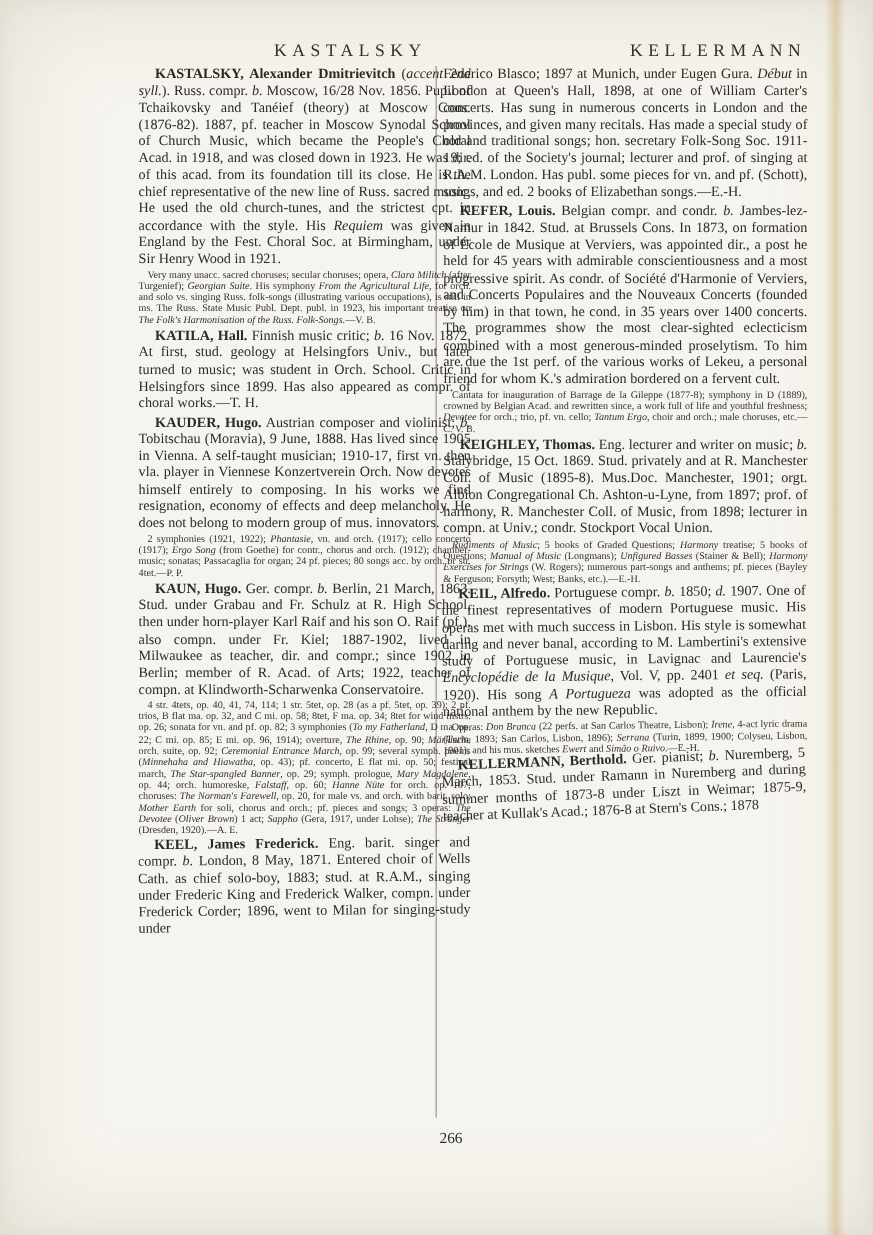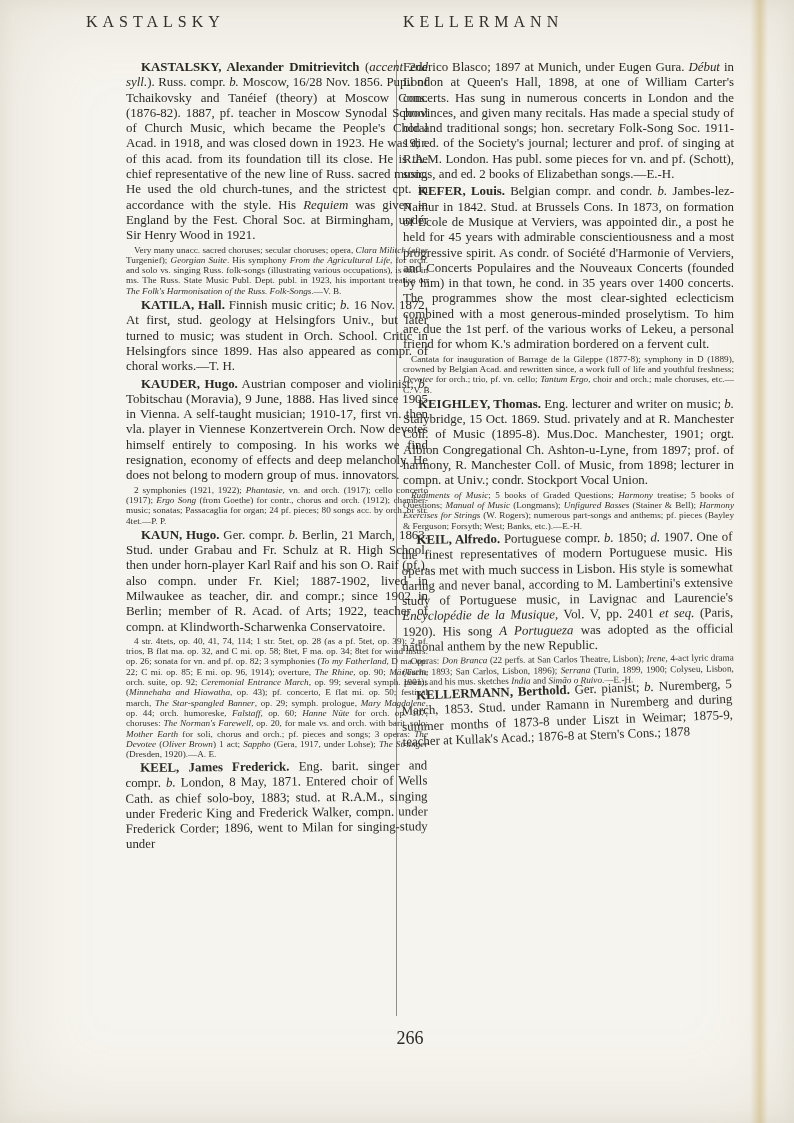--- a/index.html
+++ b/index.html
@@ -12,21 +12,21 @@
   #paper-vignette{
     position:absolute;inset:0;pointer-events:none;
     box-shadow:inset 0 0 90px rgba(175,165,140,.28), inset 0 0 18px rgba(190,180,155,.18);
   }
   #page-edge-band{
     position:absolute;top:0;bottom:0;left:750px;width:18px;
     background:linear-gradient(90deg,rgba(198,172,100,0),rgba(198,172,100,.45) 55%,rgba(198,172,100,0));
     pointer-events:none;
   }
   .running-head{
-    position:absolute;top:13px;text-align:left;
+    position:absolute;top:38px;text-align:right;
     font-size:16px;letter-spacing:5px;color:#32302a;
   }
   #head-left{left:86px;width:302px;}
   #head-right{left:403px;width:330px;}
   #column-divider{
     position:absolute;left:396px;top:60px;width:1px;height:956px;
     background:rgba(62,58,48,.55);
   }
   .column{position:absolute;top:60px;overflow:hidden;}
   #col-left{left:86px;width:302px;height:974px;margin-left:40px;}
@@ -42,21 +42,21 @@
     text-align:justify;text-indent:8px;color:#34322b;
   }
   .entry-name{font-weight:bold;}
   i{font-style:italic;}
   
   #col-right .block:last-child{transform:rotate(-2.1deg);transform-origin:0 100%;}
   #col-right .block:nth-last-child(2){transform:rotate(-.6deg);transform-origin:0 100%;}
   #col-left .block:last-child{transform:rotate(-.5deg);transform-origin:0 100%;}
   #page-number{
     position:absolute;left:410px;top:1028px;transform:translateX(-50%);
-    font-size:18px;color:#2c2a24;
+    font-size:14px;color:#2c2a24;
   }
 </style>
 </head>
 <body>
 
 <div id="paper-vignette"></div>
 <div id="page-edge-band"></div>
 
 <div id="head-left" class="running-head">KASTALSKY</div>
 <div id="head-right" class="running-head">KELLERMANN</div>
@@ -90,20 +90,20 @@
     <div class="block">
       <p class="body"><span class="entry-name">KEFER, Louis.</span> Belgian compr. and condr. <i>b.</i> Jambes-lez-Namur in 1842. Stud. at Brussels Cons. In 1873, on formation of École de Musique at Verviers, was appointed dir., a post he held for 45 years with admirable conscientiousness and a most progressive spirit. As condr. of Société d'Harmonie of Verviers, and Concerts Populaires and the Nouveaux Concerts (founded by him) in that town, he cond. in 35 years over 1400 concerts. The programmes show the most clear-sighted eclecticism combined with a most generous-minded proselytism. To him are due the 1st perf. of the various works of Lekeu, a personal friend for whom K.'s admiration bordered on a fervent cult.</p>
       <p class="works">Cantata for inauguration of Barrage de la Gileppe (1877-8); symphony in D (1889), crowned by Belgian Acad. and rewritten since, a work full of life and youthful freshness; <i>Devotee</i> for orch.; trio, pf. vn. cello; <i>Tantum Ergo</i>, choir and orch.; male choruses, etc.—C. V. B.</p>
     </div>
     <div class="block">
       <p class="body"><span class="entry-name">KEIGHLEY, Thomas.</span> Eng. lecturer and writer on music; <i>b.</i> Stalybridge, 15 Oct. 1869. Stud. privately and at R. Manchester Coll. of Music (1895-8). Mus.Doc. Manchester, 1901; orgt. Albion Congregational Ch. Ashton-u-Lyne, from 1897; prof. of harmony, R. Manchester Coll. of Music, from 1898; lecturer in compn. at Univ.; condr. Stockport Vocal Union.</p>
       <p class="works"><i>Rudiments of Music</i>; 5 books of Graded Questions; <i>Harmony</i> treatise; 5 books of Questions; <i>Manual of Music</i> (Longmans); <i>Unfigured Basses</i> (Stainer &amp; Bell); <i>Harmony Exercises for Strings</i> (W. Rogers); numerous part-songs and anthems; pf. pieces (Bayley &amp; Ferguson; Forsyth; West; Banks, etc.).—E.-H.</p>
     </div>
     <div class="block">
       <p class="body"><span class="entry-name">KEIL, Alfredo.</span> Portuguese compr. <i>b.</i> 1850; <i>d.</i> 1907. One of the finest representatives of modern Portuguese music. His operas met with much success in Lisbon. His style is somewhat daring and never banal, according to M. Lambertini's extensive study of Portuguese music, in Lavignac and Laurencie's <i>Encyclopédie de la Musique</i>, Vol. V, pp. 2401 <i>et seq.</i> (Paris, 1920). His song <i>A Portugueza</i> was adopted as the official national anthem by the new Republic.</p>
-      <p class="works">Operas: <i>Don Branca</i> (22 perfs. at San Carlos Theatre, Lisbon); <i>Irene</i>, 4-act lyric drama (Turin, 1893; San Carlos, Lisbon, 1896); <i>Serrana</i> (Turin, 1899, 1900; Colyseu, Lisbon, 1901); and his mus. sketches <i>India</i> and <i>Simão o Ruivo</i>.—E.-H.</p>
+      <p class="works">Operas: <i>Don Branca</i> (22 perfs. at San Carlos Theatre, Lisbon); <i>Irene</i>, 4-act lyric drama (Turin, 1893; San Carlos, Lisbon, 1896); <i>Serrana</i> (Turin, 1899, 1900; Colyseu, Lisbon, 1901); and his mus. sketches <i>Ewert</i> and <i>Simão o Ruivo</i>.—E.-H.</p>
     </div>
     <div class="block">
       <p class="body"><span class="entry-name">KELLERMANN, Berthold.</span> Ger. pianist; <i>b.</i> Nuremberg, 5 March, 1853. Stud. under Ramann in Nuremberg and during summer months of 1873-8 under Liszt in Weimar; 1875-9, teacher at Kullak's Acad.; 1876-8 at Stern's Cons.; 1878</p>
     </div>
   </div>
 
 <div id="page-number">266</div>
 
 </body></html>

